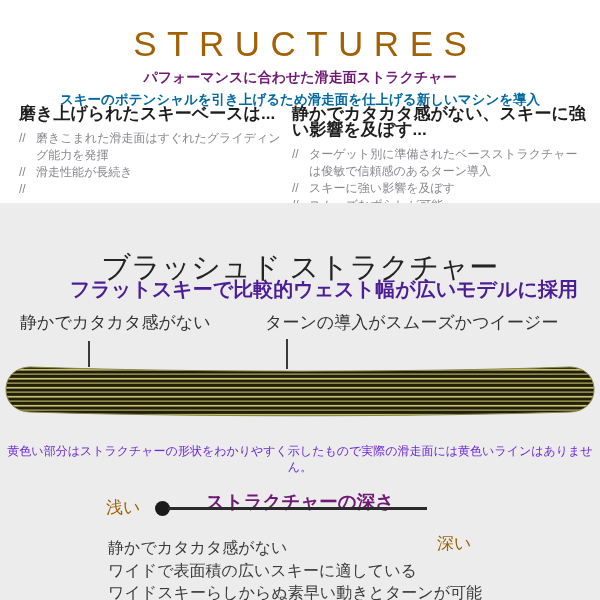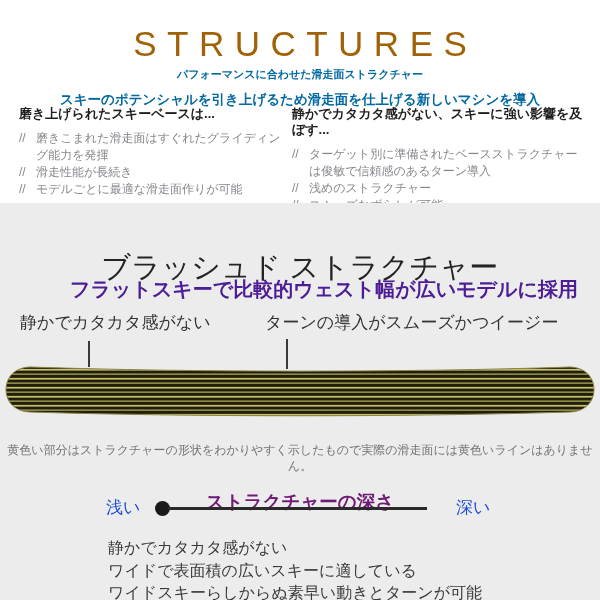--- a/index.html
+++ b/index.html
@@ -10,29 +10,29 @@
     color:#1d1d1d;
   }
   .abs{position:absolute;}
   .center{left:0;width:600px;text-align:center;}
 
   
   .title{
     top:1px;font-size:35px;font-weight:300;color:#a16207;
     letter-spacing:0.30em;text-indent:0.30em;line-height:40px;
   }
-  .tagline{top:55px;font-size:11px;font-weight:700;color:#0369a1;line-height:17px;}
+  .tagline{top:55px;font-size:14px;font-weight:700;color:#701a75;line-height:17px;}
   .intro{top:77px;font-size:13.5px;font-weight:700;color:#0369a1;line-height:18px;}
 
   
   .col{top:106px;}
   .col-left{left:19px;width:262px;}
   .col-right{left:292px;width:294px;}
   .col h2{
-    margin:0 0 8px 0;font-size:13px;font-weight:700;color:#1e1e1e;line-height:16px;
+    margin:0 0 8px 0;font-size:17px;font-weight:700;color:#1e1e1e;line-height:16px;
   }
   .bullet{
     position:relative;padding-left:17px;font-size:12px;line-height:17px;
     color:#87878c;font-weight:400;
   }
   .bullet .marker{position:absolute;left:0;top:0;color:#87878c;}
 
   
   .panel{top:203px;left:0;width:600px;height:397px;background:#ebeceb;}
 
@@ -41,27 +41,27 @@
 
   .callout{top:312px;font-size:17px;font-weight:500;color:#323232;line-height:21px;}
   .callout-1{left:20px;}
   .callout-2{left:265px;}
   .pointer{width:1.5px;background:#3a3a3a;}
   .pointer-1{left:88px;top:341px;height:26px;}
   .pointer-2{left:286px;top:339px;height:30px;}
 
   .ski{left:0;top:357px;width:600px;height:62px;display:block;}
 
-  .disclaimer{top:431px;font-size:12px;color:#737373;line-height:16px;font-family:Liberation Mono, monospace;}
+  .disclaimer{top:431px;font-size:12px;color:#6d28d9;line-height:16px;}
 
   
   .depth-heading{top:472px;font-size:18.5px;font-weight:700;color:#701a75;line-height:22px;}
-  .scale-label{top:499px;font-size:17px;color:#1d4ed8;line-height:18px;}
+  .scale-label{top:499px;font-size:17px;color:#a16207;line-height:18px;}
   .scale-label-left{left:106px;}
-  .scale-label-right{left:456px;}
+  .scale-label-right{left:437px;margin-top:36px;}
   .scale-dot{left:155px;top:501px;width:15px;height:15px;border-radius:50%;background:#1a1a1a;}
   .scale-line{left:168px;top:507px;width:259px;height:2.5px;background:#2a2a2a;}
 
   .notes{left:108px;top:537px;font-size:16px;color:#3a3a3a;line-height:22.5px;font-weight:400;}
 </style>
 </head>
 <body>
 
 <div class="page">
 
@@ -74,33 +74,32 @@
     <div class="bullet">
       <span class="marker">//</span>
       <span>磨きこまれた滑走面はすぐれたグライディング能力を発揮</span>
     </div>
     <div class="bullet">
       <span class="marker">//</span>
       <span>滑走性能が長続き</span>
     </div>
     <div class="bullet">
       <span class="marker">//</span>
-      <span>モデルごとに最適な滑走面作りが可能</span>
     </div>
   </div>
 
   <div class="abs col col-right">
     <h2>静かでカタカタ感がない、スキーに強い影響を及ぼす...</h2>
     <div class="bullet">
       <span class="marker">//</span>
       <span>ターゲット別に準備されたベースストラクチャーは俊敏で信頼感のあるターン導入</span>
     </div>
     <div class="bullet">
       <span class="marker">//</span>
-      <span>浅めのストラクチャー</span>
+      <span>スキーに強い影響を及ぼす</span>
     </div>
     <div class="bullet">
       <span class="marker">//</span>
       <span>スムーズなずらしが可能</span>
     </div>
   </div>
 
   <div class="abs panel"></div>
 
   <h2 class="abs center structure-name">ブラッシュド ストラクチャー</h2>

